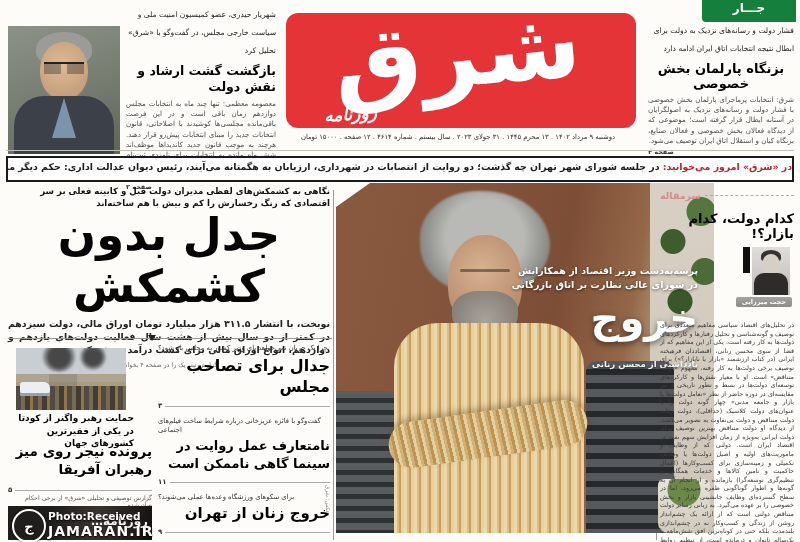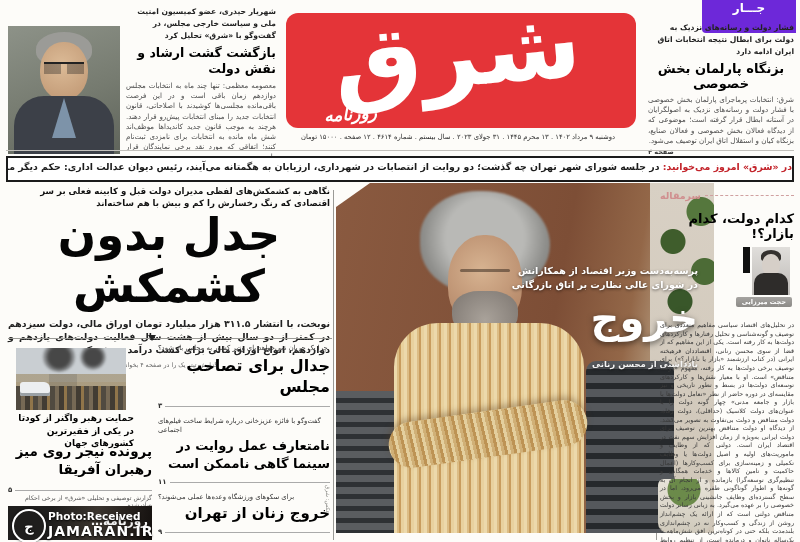--- a/index.html
+++ b/index.html
@@ -11,36 +11,36 @@
   .tl-article{left:8px;top:6px;width:268px;height:148px;}
   .tl-photo{position:absolute;left:0;top:20px;width:112px;height:128px;overflow:hidden;
             background:linear-gradient(160deg,#8d9288 0%,#767b70 55%,#5f645b 100%);}
   .tl-hair{position:absolute;left:28px;top:6px;width:56px;height:34px;border-radius:50% 50% 40% 40%;background:#9b9b97;filter:blur(.5px);}
   .tl-face{position:absolute;left:32px;top:16px;width:48px;height:58px;border-radius:48%;background:radial-gradient(circle at 45% 40%,#dcbb97,#bd9470);}
   .tl-glasses{position:absolute;left:36px;top:36px;width:40px;height:10px;border-top:2px solid #222;
               background:linear-gradient(90deg,rgba(30,30,30,.35) 0 17px,transparent 17px 23px,rgba(30,30,30,.35) 23px 40px);}
   .tl-suit{position:absolute;left:6px;top:70px;width:100px;height:58px;border-radius:30px 30px 0 0;background:#3c4048;}
   .tl-shirt{position:absolute;left:44px;top:72px;width:24px;height:40px;background:#7d93a9;clip-path:polygon(50% 0,100% 100%,0 100%);}
   .tl-text{position:absolute;right:0;top:0;width:150px;}
-  .kicker-sm{font-size:7.6px;line-height:12px;font-weight:700;color:#222;text-align:right;}
+  .kicker-sm{font-size:7.6px;line-height:18px;font-weight:400;color:#222;text-align:right;}
   .tl-title{font-size:12.5px;font-weight:700;line-height:16px;margin-top:3px;text-align:right;color:#000;}
   .body-sm{font-size:7.1px;line-height:10.2px;color:#4c4c4c;text-align:justify;margin-top:4px;}
   .pageref{font-size:6.5px;font-weight:700;color:#333;margin-top:2px;text-align:left;}
 
   
   .masthead-box{left:286px;top:13px;width:350px;height:115px;background:#e43438;border-radius:12px;}
   .logo-text{position:absolute;left:0;right:8px;top:-18px;text-align:center;color:#fff;
              font-size:92px;font-weight:700;line-height:120px;transform:rotate(-5deg) scaleX(1.08);
              transform-origin:center;letter-spacing:-2px;}
   .logo-sub{position:absolute;left:38px;bottom:4px;color:#fff;font-size:17px;font-weight:700;
             font-style:italic;transform:rotate(-4deg);}
   .dateline{left:278px;top:133px;width:360px;text-align:center;font-size:6.8px;color:#2b2b2b;white-space:nowrap;}
 
   
-  .ribbon{left:702px;top:0;width:94px;height:33px;background:#6d28d9;color:#fff;
+  .ribbon{left:702px;top:0;width:94px;height:22px;background:#15803d;color:#fff;
           font-size:12px;font-weight:700;text-align:center;line-height:17px;letter-spacing:3px;border-radius:0 0 0 4px;}
   .tr-article{left:648px;top:22px;width:146px;}
   .tr-title{font-size:13px;font-weight:700;text-align:center;margin-top:3px;color:#000;}
 
   
   .rule-top{left:6px;top:150px;width:788px;height:1px;background:#c2c0bb;}
   .banner{left:6px;top:156px;width:784px;height:22px;border:2px solid #1b1b1b;background:#fff;
           font-size:9.4px;font-weight:700;line-height:18px;text-align:center;white-space:nowrap;overflow:hidden;}
   .banner-label{color:#c3242b;}
   .banner-text{color:#1c1c1c;}

